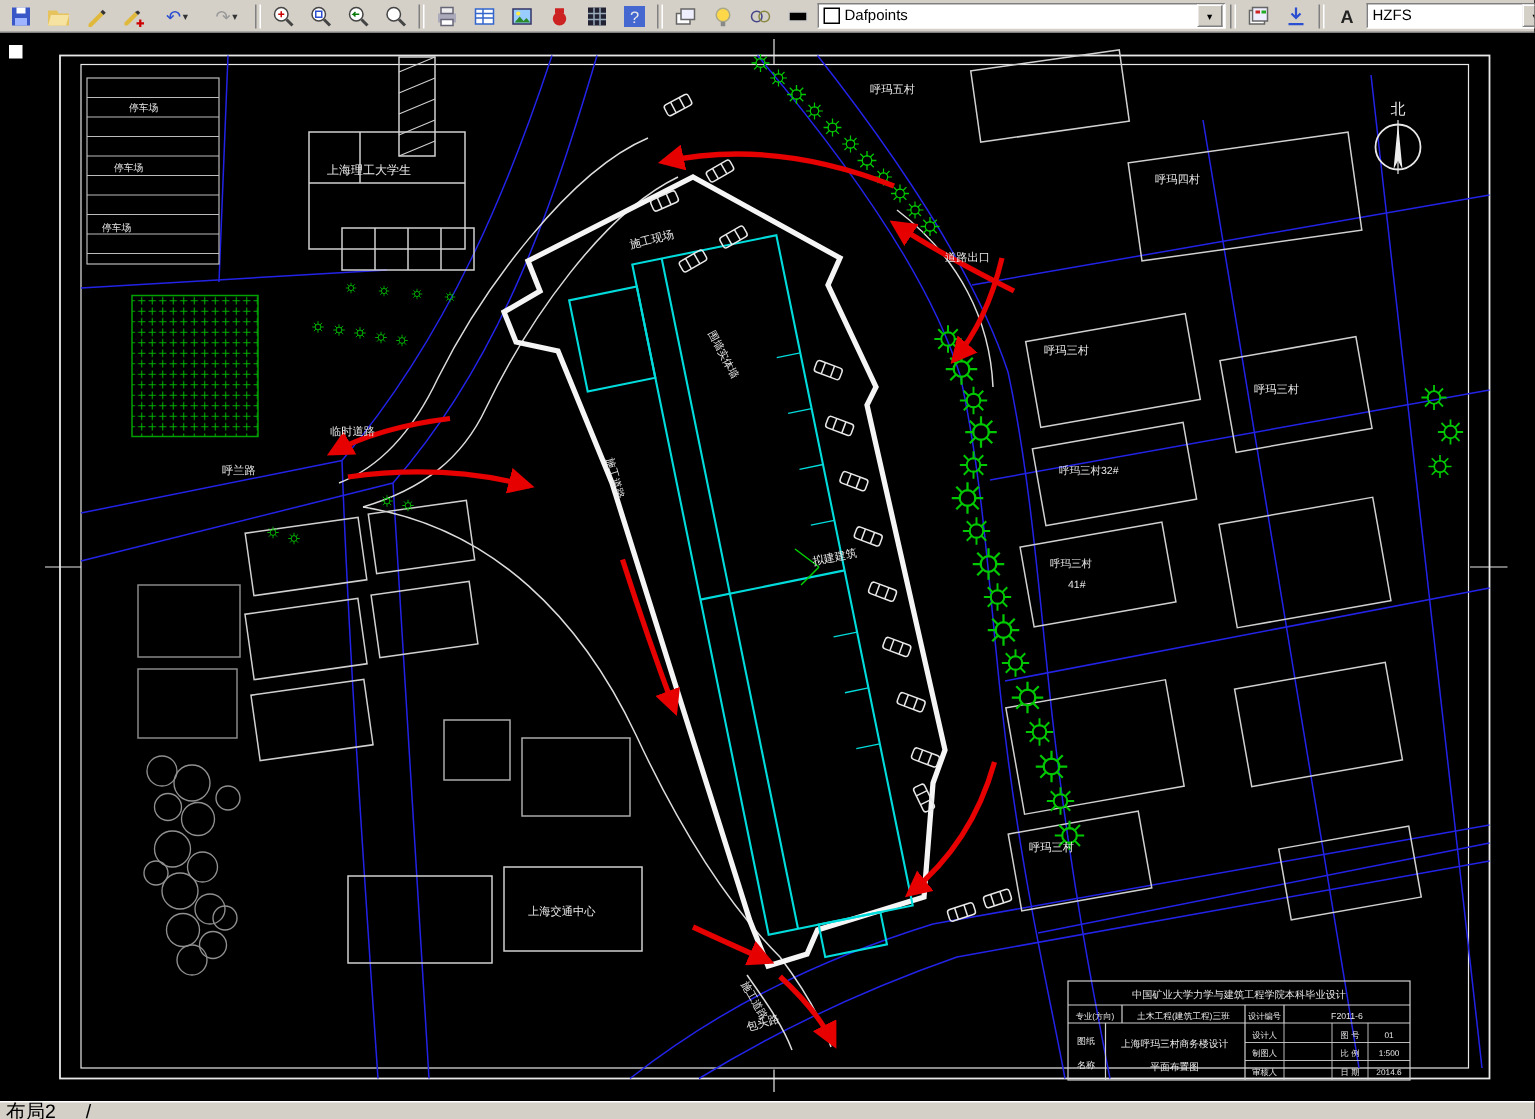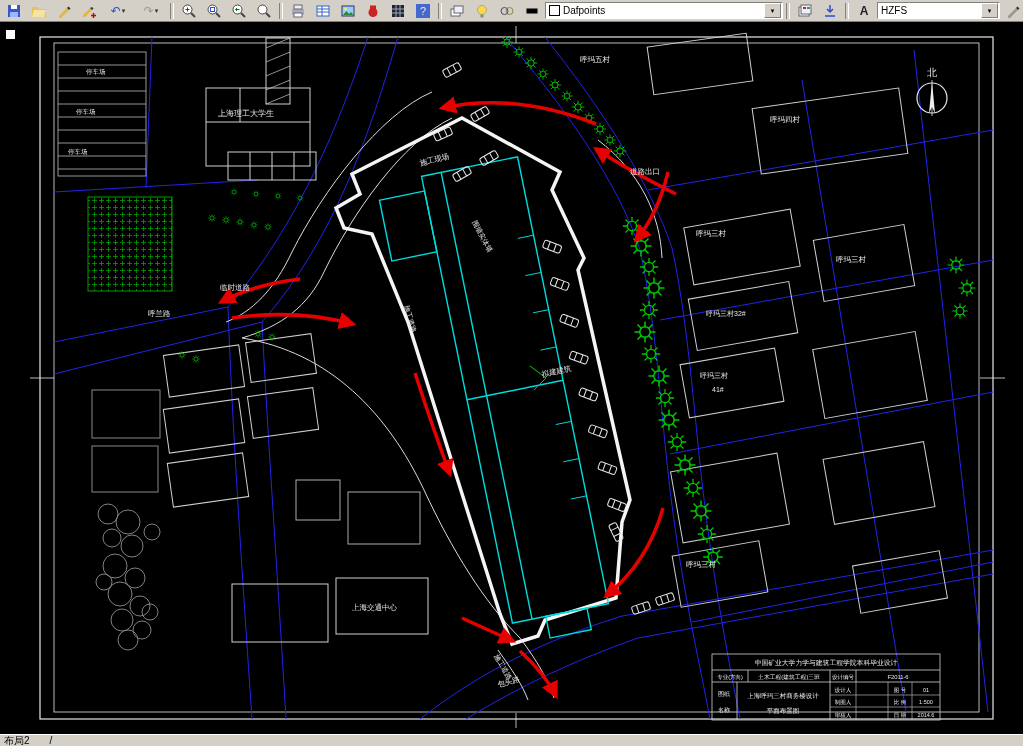--- a/index.html
+++ b/index.html
@@ -18,30 +18,30 @@
   .sep{width:2px;height:16px;border-left:1px solid #808080;border-right:1px solid #fff;
        margin:0 2px;flex:0 0 auto;}
   .combo{height:17px;background:#fff;border:1px solid;border-color:#808080 #fff #fff #808080;
          display:flex;align-items:center;font-size:10px;padding:0 1px 0 3px;gap:3px;
          flex:0 0 auto;box-sizing:border-box;color:#000;}
   .combo .chip{width:9px;height:9px;border:1px solid #000;background:#fff;flex:0 0 auto;}
   .combo .spacer{flex:1;}
   .combo .drop{width:15px;height:13px;background:#d4d0c8;border:1px solid;
                border-color:#fff #808080 #808080 #fff;font-size:7px;display:flex;
                align-items:center;justify-content:center;color:#000;}
-  .layer-combo{width:238px;}
+  .layer-combo{width:272px;}
   .style-combo{width:123px;}
   .copylab{font-size:10px;color:#000;flex:0 0 auto;white-space:nowrap;}
   
   .canvas{position:absolute;top:22px;left:0;width:1023px;height:712px;background:#000;}
   svg text{font-family:"Liberation Sans","DejaVu Sans",sans-serif;fill:#e8e8e8;}
   
   .statusbar{position:absolute;bottom:0;left:0;width:1023px;height:12px;background:#d4d0c8;
              border-top:1px solid #fff;display:flex;align-items:center;gap:20px;
-             padding-left:4px;box-sizing:border-box;font-size:10px;color:#000;}
+             padding-left:4px;box-sizing:border-box;font-size:13px;color:#000;}
 </style>
 </head>
 <body>
 
 <div class="toolbar">
   <div class="tbtn">
     <svg width="16" height="16" viewBox="0 0 16 16">
         <path fill="#3a57c8" d="M2 2h12v12H2z"></path>
         <path fill="#fff" d="M5 2h6v4H5z"></path>
         <path fill="#9fb4ff" d="M4 9h8v5H4z"></path>

